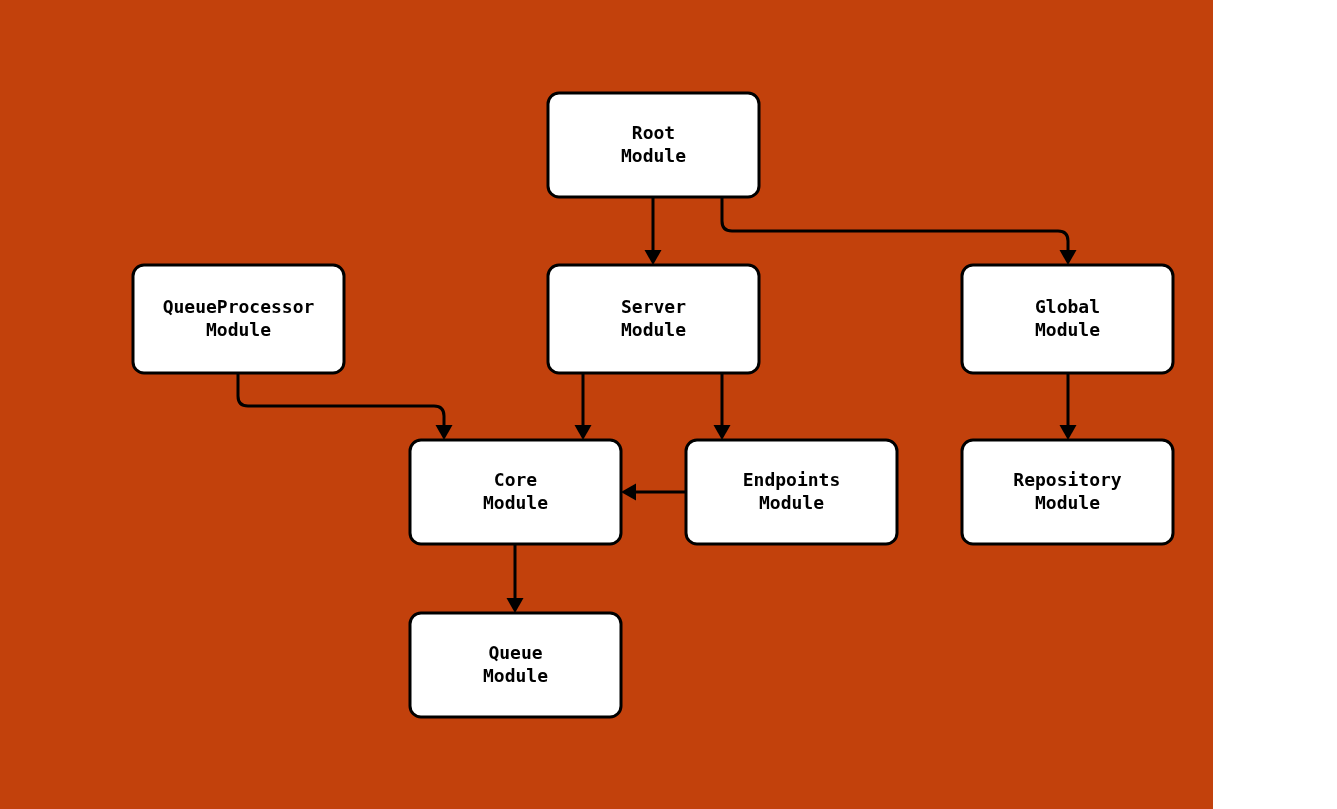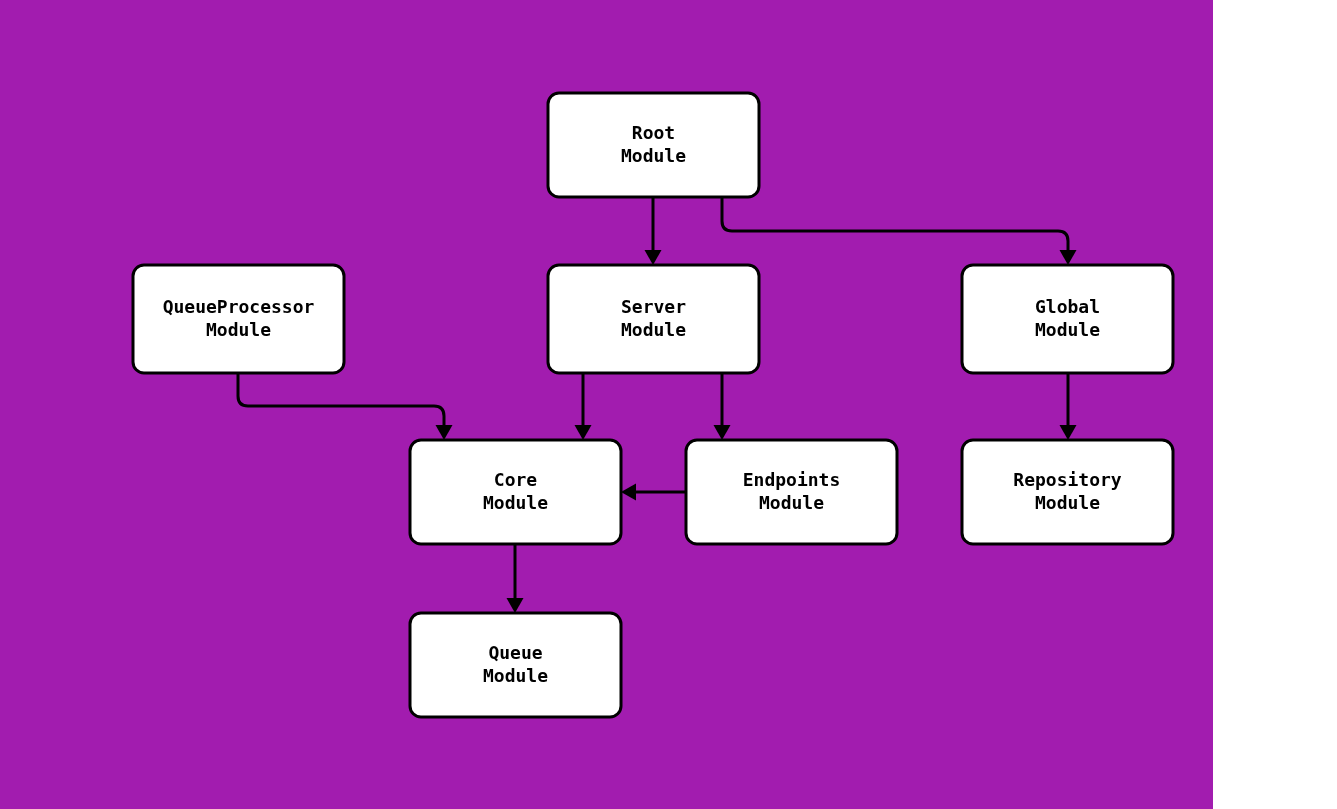--- a/index.html
+++ b/index.html
@@ -11,21 +11,21 @@
   body {
     width: 1337px;
     height: 809px;
     font-family: "DejaVu Sans Mono", "Liberation Mono", monospace;
     overflow: hidden;
   }
   #diagram-root {
     position: relative;
     width: 1213px;
     height: 809px;
-    background: #a21caf;
+    background: #c2410c;
   }
   svg#diagram-canvas {
     display: block;
     width: 1337px;
     height: 809px;
   }
   .node-box {
     fill: #ffffff;
     stroke: #000000;
     stroke-width: 3;

